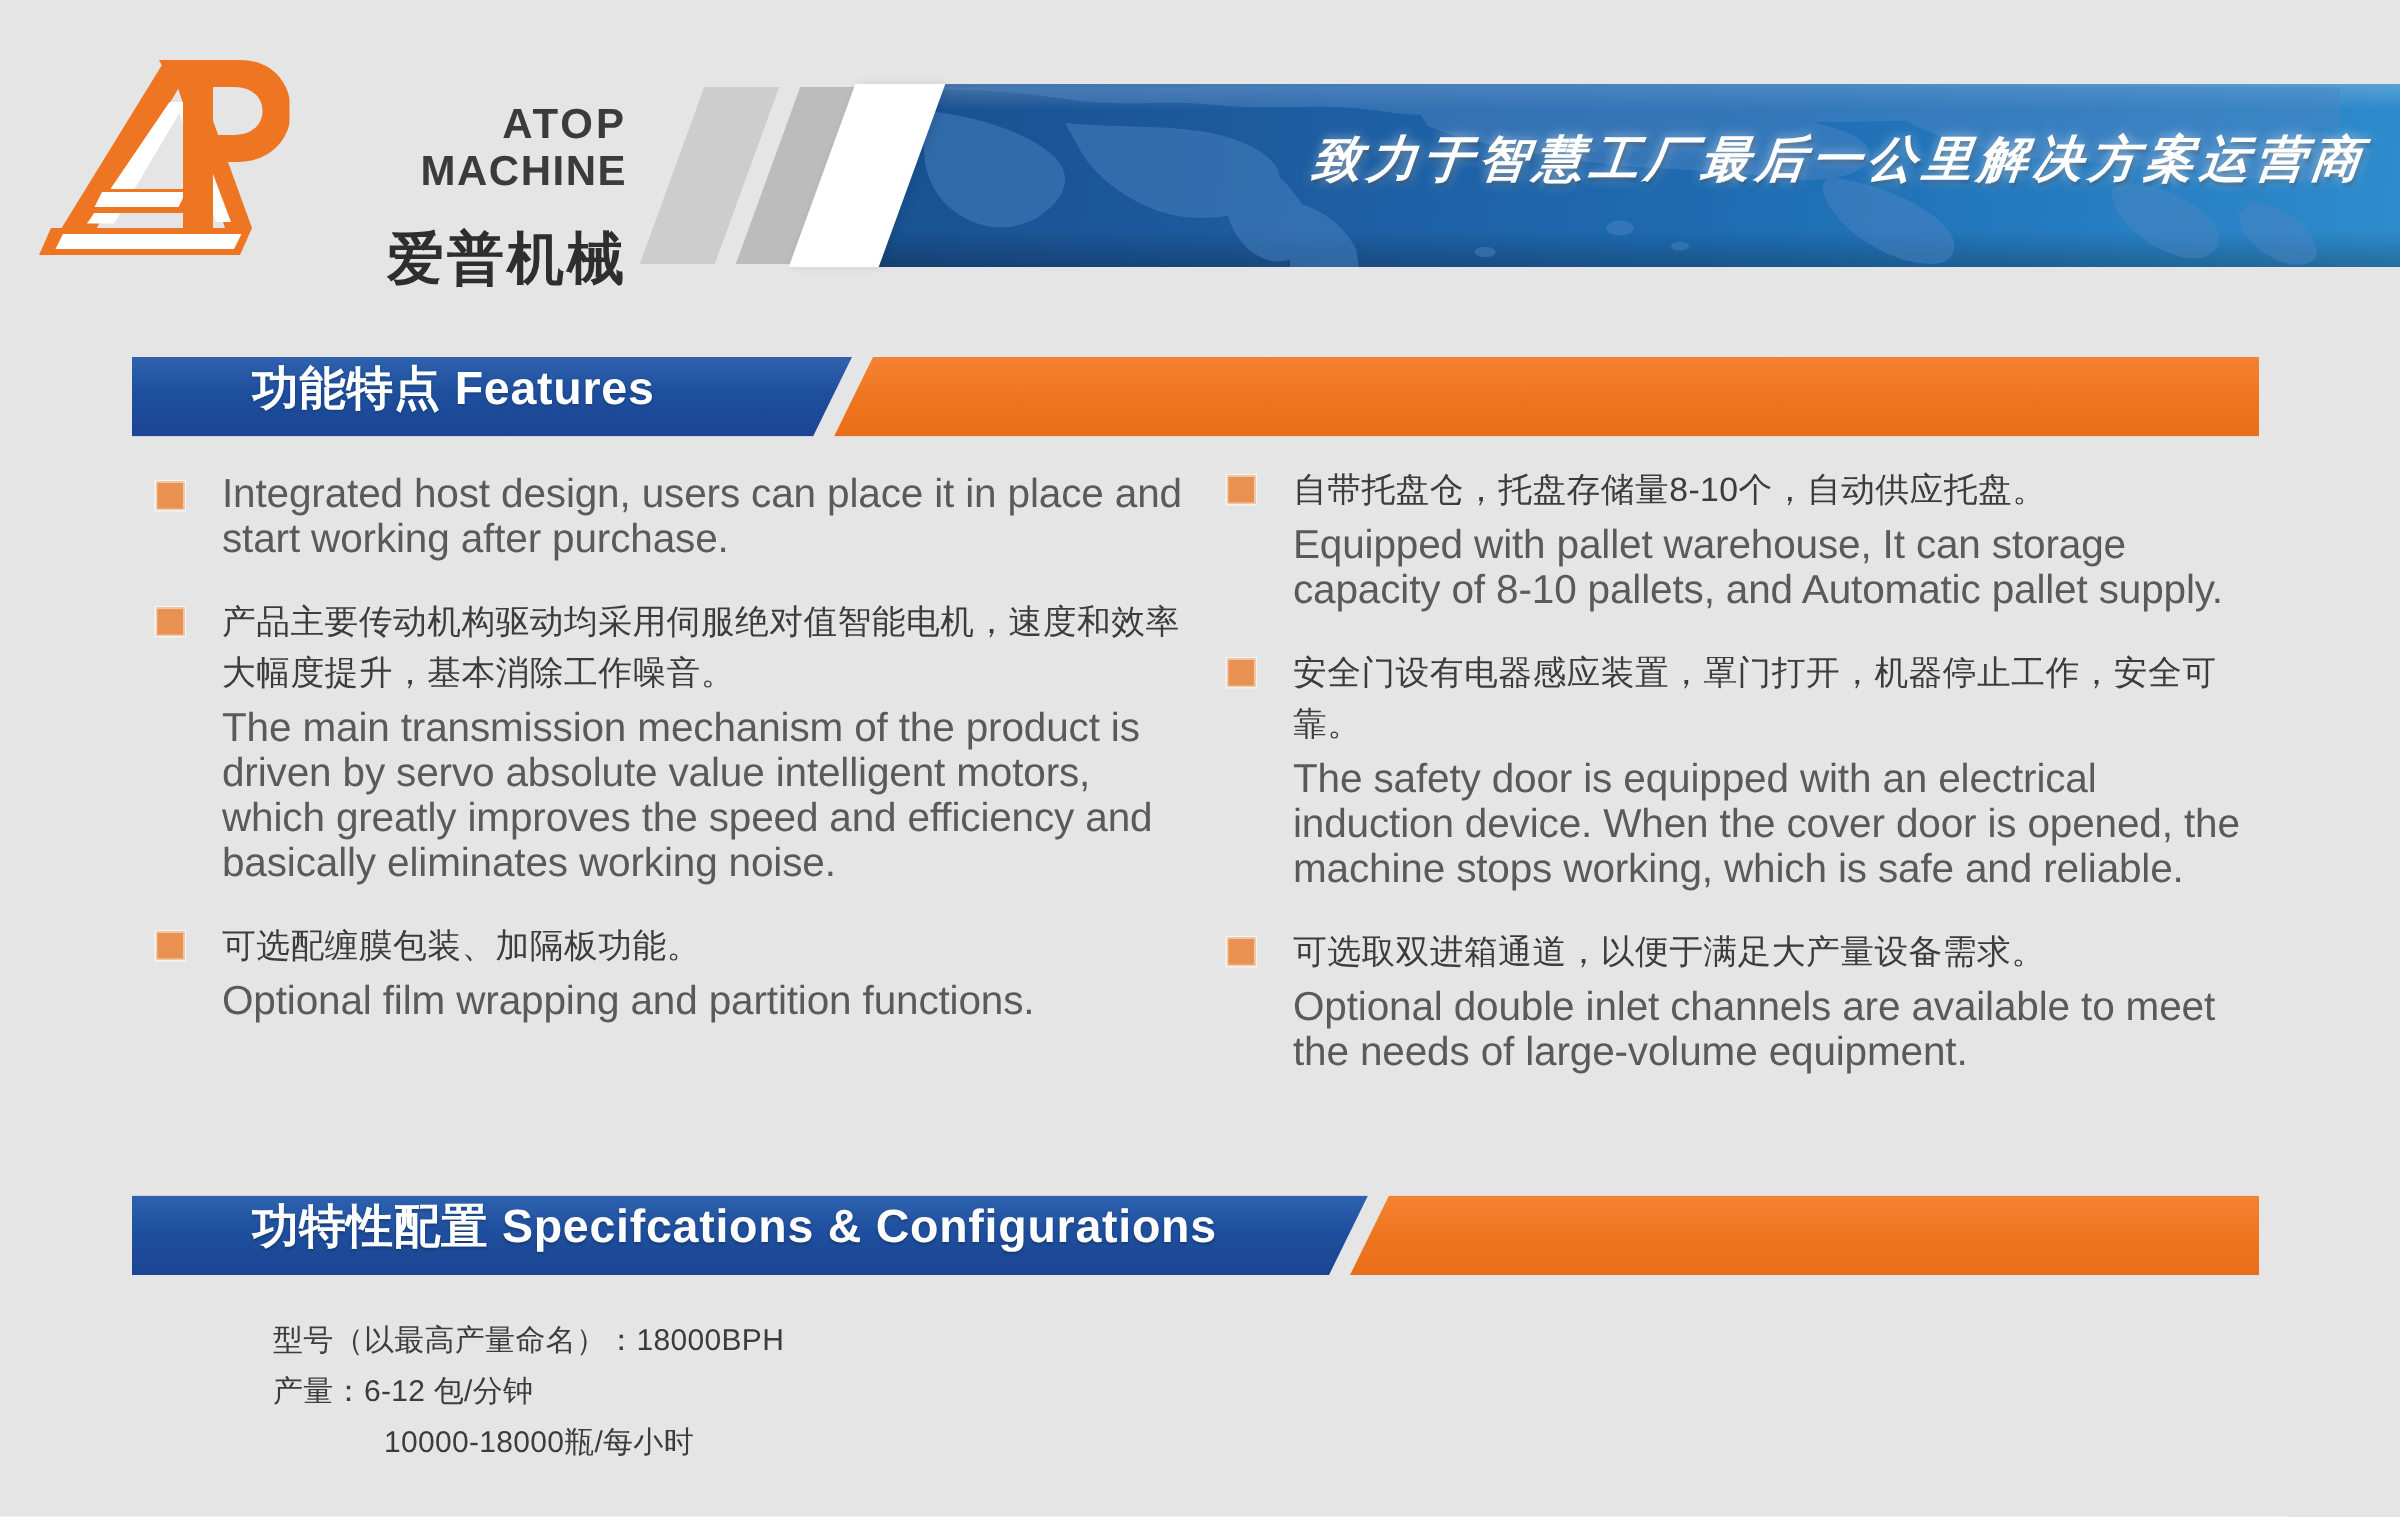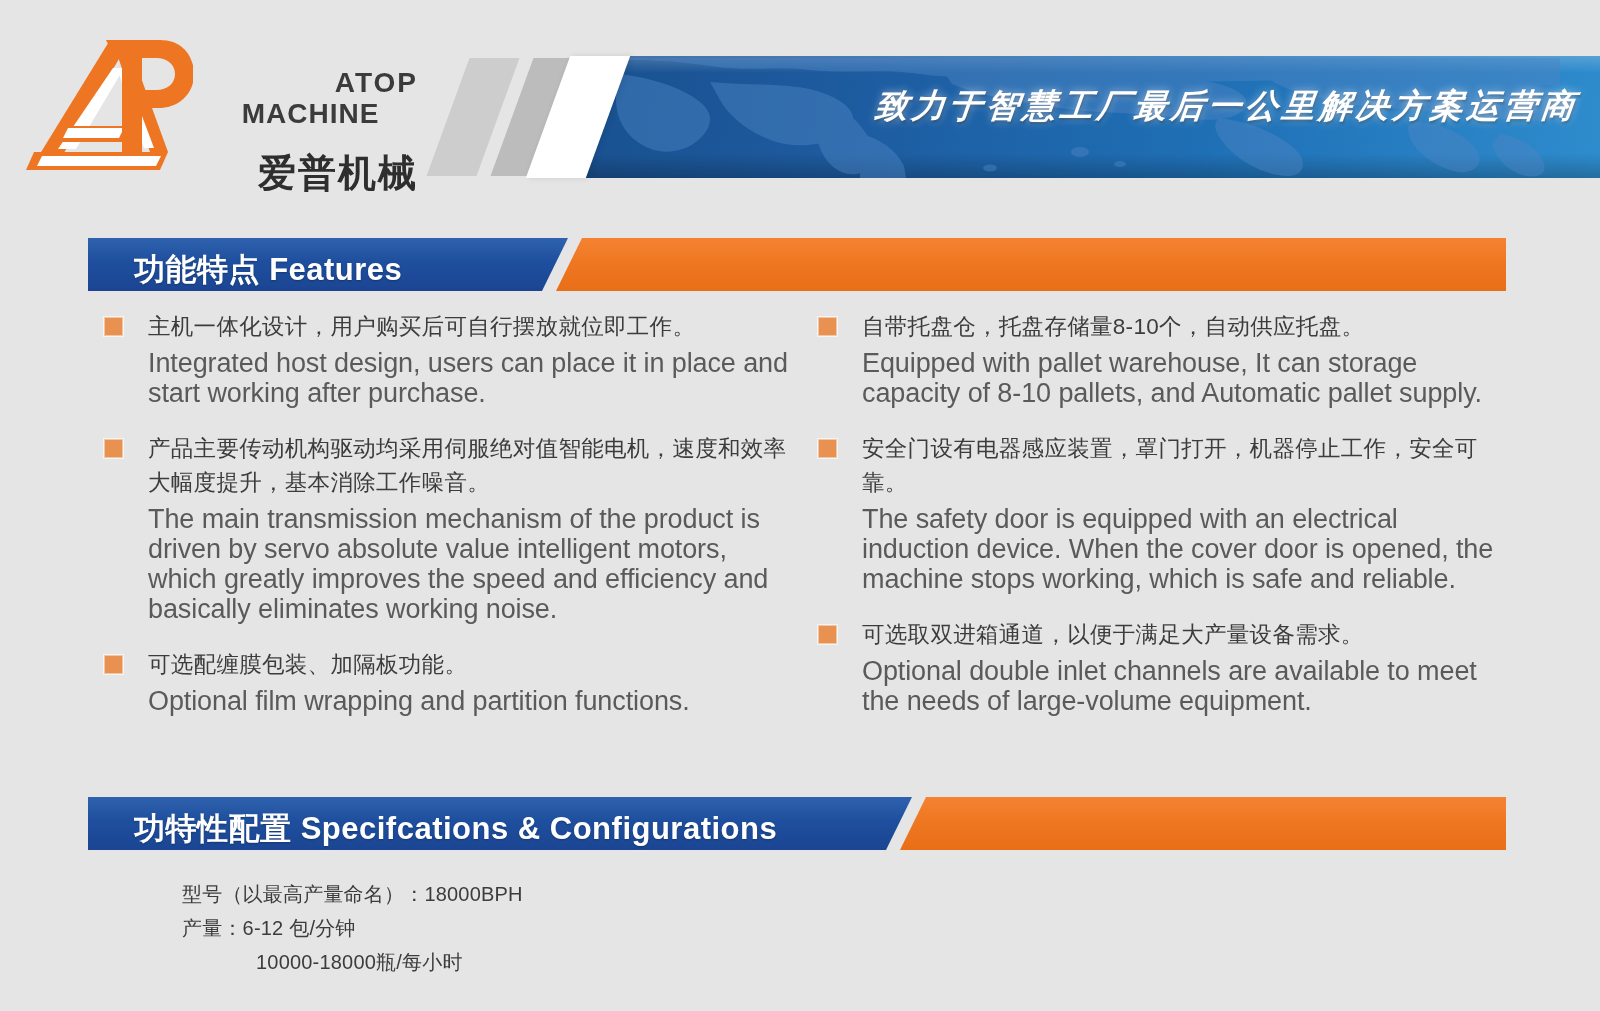--- a/index.html
+++ b/index.html
@@ -18,21 +18,21 @@
 
   #logo-mark { position:absolute; left:0px; top:2px; width:175px; height:140px; }
 
   #logo-text { position:absolute; left:185px; top:38px; width:215px; }
   .logo-line1 {
     font-size:28px; font-weight:bold; color:#3b3b3b;
     letter-spacing:2px; text-align:right; line-height:30px;
   }
   .logo-line2 {
     font-size:28px; font-weight:bold; color:#3b3b3b;
-    letter-spacing:1px; text-align:center; line-height:32px;
+    letter-spacing:1px; text-align:right; line-height:32px;
   }
   .logo-cn {
     font-size:38px; font-weight:bold; color:#2e2e2e;
     letter-spacing:2px; text-align:right; line-height:46px;
     margin-top:20px;
   }
 
   
   .stripe {
     position:absolute; top:58px; height:118px; width:50px;
@@ -66,21 +66,21 @@
     transform: skewX(-20deg);
     box-shadow: 2px 0 6px rgba(0,0,0,.10);
   }
 
   
   .section-bar { position:absolute; height:53px; }
   .section-bar .blue {
     position:absolute; left:0; top:0; height:53px;
     background: linear-gradient(180deg,#2f62ae 0%, #1e4f9e 45%, #1b4592 100%);
     clip-path: polygon(0 0, 100% 0, calc(100% - 26px) 100%, 0 100%);
-    display:flex; align-items:flex-end;
+    display:flex; align-items:flex-start;padding-left:34px;
   }
   .section-bar .blue-label {
     padding-left:46px; color:#ffffff; font-size:31px; font-weight:bold;
     letter-spacing:.5px; white-space:nowrap;
     text-shadow:0 1px 2px rgba(0,0,0,.25);
   }
   .section-bar .orange {
     position:absolute; top:0; height:53px;
     background: linear-gradient(180deg,#f58232 0%, #ef7722 45%, #e96e18 100%);
     clip-path: polygon(26px 0, 100% 0, 100% 100%, 0 100%);
@@ -211,21 +211,20 @@
       </div>
     </div>
   </div>
 
   <div id="features">
 
     <div class="feat-col" id="col-left">
 
       <div class="feat-item">
         <span class="bullet"></span>
-        <div class="feat-cn">主机一体化设计，用户购买后可自行摆放就位即工作。</div>
         <div class="feat-en">Integrated host design, users can place it in place and start working after purchase.</div>
       </div>
 
       <div class="feat-item">
         <span class="bullet"></span>
         <div class="feat-cn">产品主要传动机构驱动均采用伺服绝对值智能电机，速度和效率大幅度提升，基本消除工作噪音。</div>
         <div class="feat-en">The main transmission mechanism of the product is driven by servo absolute value intelligent motors, which greatly improves the speed and efficiency and basically eliminates working noise.</div>
       </div>
 
       <div class="feat-item">

